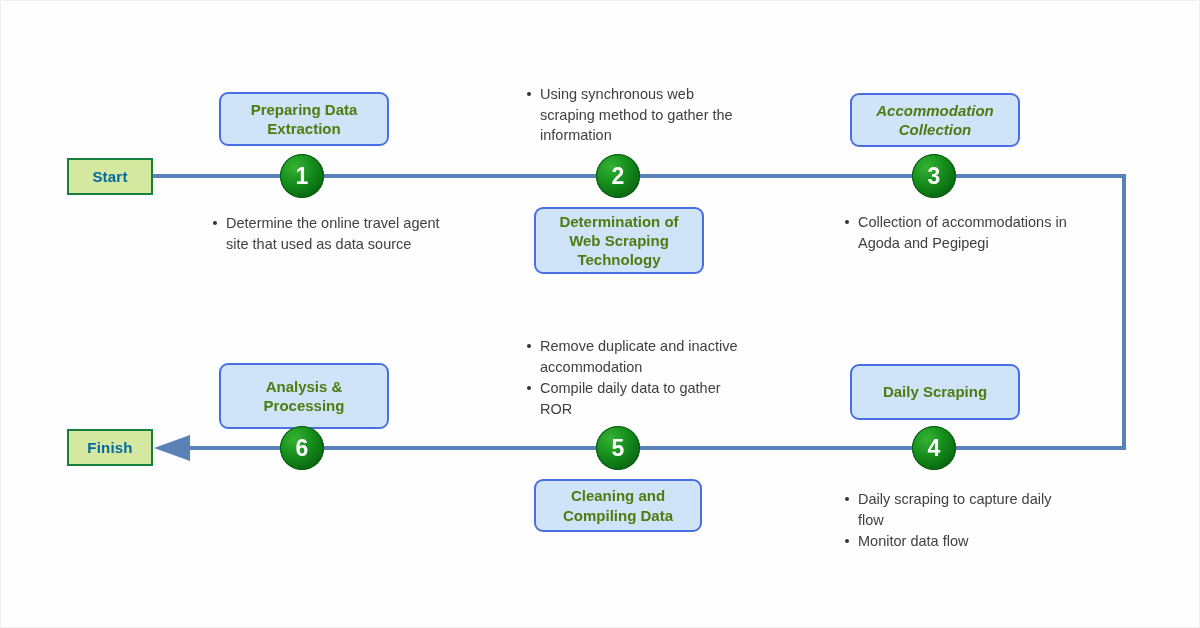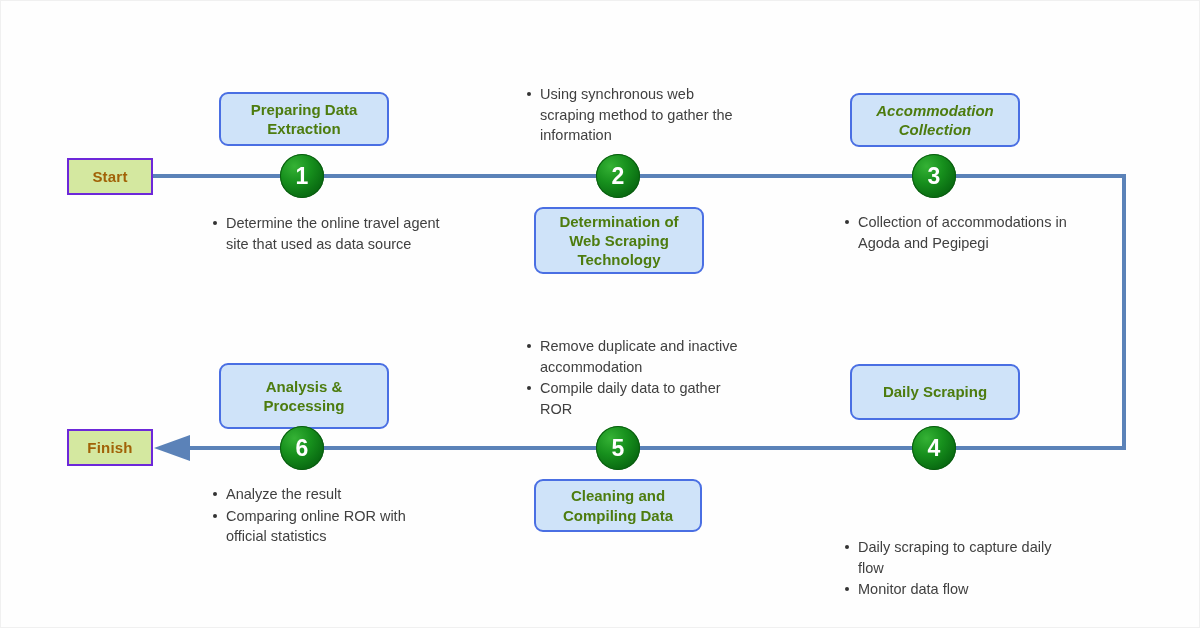--- a/index.html
+++ b/index.html
@@ -25,28 +25,28 @@
     top: 0;
     width: 1200px;
     height: 628px;
     pointer-events: none;
   }
 
   
   .terminator {
     position: absolute;
     background: #d4e8a0;
-    border: 2px solid #6d28d9;
+    border: 2px solid #15803d;
     box-sizing: border-box;
     display: flex;
     align-items: center;
     justify-content: center;
     font-size: 15px;
     font-weight: bold;
-    color: #a16207;
+    color: #0369a1;
     letter-spacing: 0.2px;
   }
 
   
   .stepbox {
     position: absolute;
     background: #cfe3f9;
     border: 2.5px solid #4a6fe3;
     border-radius: 9px;
     box-sizing: border-box;
@@ -173,21 +173,21 @@
   </div>
 
   <div class="stepbox" style="left:849px; top:363px; width:170px; height:56px;">
     <span>
       <span>Daily Scraping</span>
     </span>
   </div>
   <div class="marker" style="left:911px; top:425px;">
     <span>4</span>
   </div>
-  <div class="notes" style="left:840px; top:488px; width:226px;margin-top:48px;">
+  <div class="notes" style="left:840px; top:488px; width:226px;">
     <ul>
       <li>Daily scraping to capture daily flow</li>
       <li>Monitor data flow</li>
     </ul>
   </div>
 
   <div class="notes" style="left:522px; top:335px; width:215px;">
     <ul>
       <li>Remove duplicate and inactive accommodation</li>
       <li>Compile daily data to gather ROR</li>
@@ -205,20 +205,14 @@
 
   <div class="stepbox" style="left:218px; top:362px; width:170px; height:66px;">
     <span>
       <span>Analysis &amp;</span><br>
       <span>Processing</span>
     </span>
   </div>
   <div class="marker" style="left:279px; top:425px;">
     <span>6</span>
   </div>
-  <div class="notes" style="left:208px; top:483px; width:222px;">
-    <ul>
-      <li>Analyze the result</li>
-      <li>Comparing online ROR with official statistics</li>
-    </ul>
-  </div>
 
 </div>
 
 </body></html>

